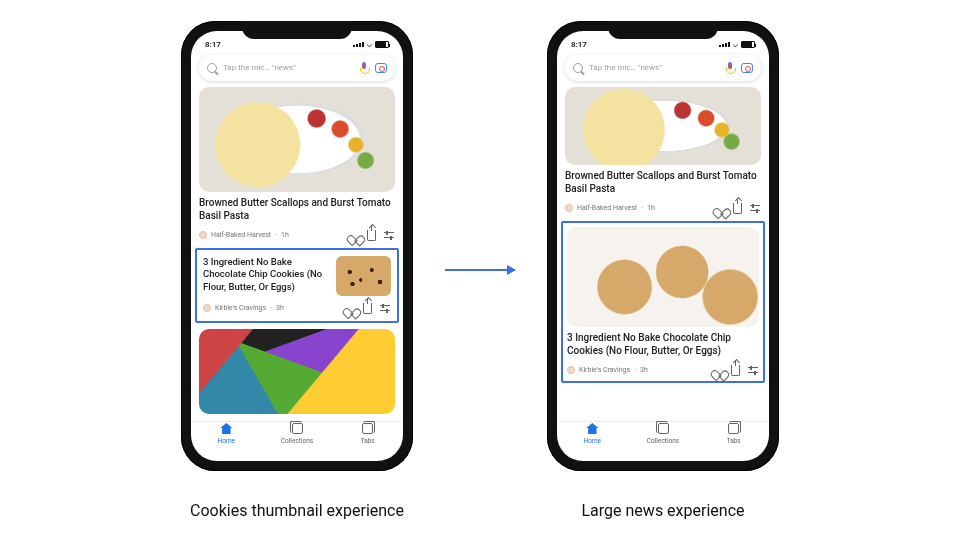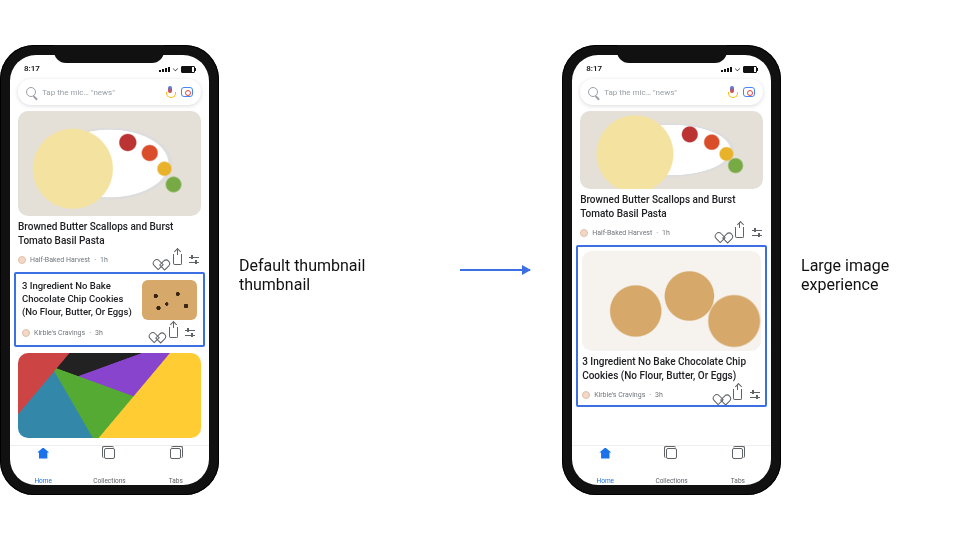--- a/index.html
+++ b/index.html
@@ -6,21 +6,21 @@
   body {
     width: 960px; height: 540px;
     font-family: -apple-system, BlinkMacSystemFont, "Segoe UI", Roboto, Arial, sans-serif;
     background: #fff;
     display: flex;
     align-items: center;
     justify-content: center;
     gap: 32px;
     position: relative;
   }
-  .col { display:flex; flex-direction:row; align-items:center; gap:20px; }
+  .col { display:flex; flex-direction:column; align-items:center; gap:20px; }
   .caption { font-size: 16px; color:#111; margin-top:10px; }
 
   
   .phone {
     width: 232px; height: 450px;
     background: #111;
     border-radius: 34px;
     padding: 10px;
     position: relative;
     box-shadow: 0 0 0 1px #000 inset;
@@ -156,21 +156,21 @@
       radial-gradient(circle at 80% 65%, #3a2412 0 4%, transparent 5%),
       radial-gradient(circle at 30% 70%, #3a2412 0 4%, transparent 5%),
       #d6a96b;
   }
 
   .tabbar {
     height: 40px;
     border-top:1px solid #eee;
     display:flex;
   }
-  .tab { flex:1; display:flex; flex-direction:column; align-items:center; justify-content:space-between; gap:1px; font-size:6.5px; color:#5f6368; }
+  .tab { flex:1; display:flex; flex-direction:column; align-items:center; justify-content:flex-start; gap:1px; font-size:6.5px; color:#5f6368; }
   .tab.active { color:#1a73e8; }
   .tab .ico { width:14px; height:14px; display:flex; align-items:center; justify-content:center; }
   .home-ico { width:12px; height:11px; background:currentColor; clip-path: polygon(50% 0,100% 45%,85% 45%,85% 100%,15% 100%,15% 45%,0 45%); }
   .coll-ico { width:11px; height:11px; border:1.3px solid currentColor; border-radius:2px; position:relative; }
   .coll-ico::after { content:''; position:absolute; top:-3px; left:-3px; width:11px; height:11px; border:1.3px solid currentColor; border-radius:2px; border-right:none; border-bottom:none; }
   .tabs-ico { width:11px; height:11px; border:1.3px solid currentColor; border-radius:2px; position:relative; }
   .tabs-ico::after { content:''; position:absolute; top:-3px; right:-3px; width:11px; height:11px; border:1.3px solid currentColor; border-radius:2px; border-left:none; border-bottom:none; }
 
   .arrow {
     width:70px; height:2px; background:#3b6fe3; position:relative; align-self:center;
@@ -283,21 +283,21 @@
       </div>
       <div class="tab">
         <span class="ico">
               <span class="tabs-ico"></span>
             </span>
         <span>Tabs</span>
       </div>
     </div>
   </div>
 </div>
-<div class="caption">Default thumbnail thumbnail</div>
+<div class="caption">Cookies thumbnail experience</div>
 </div>
 
 <div class="arrow-wrap">
   <div class="arrow"></div>
 </div>
 
 <div class="col">
 <div class="phone">
   <div class="notch"></div>
   <div class="screen">
@@ -388,14 +388,14 @@
       </div>
       <div class="tab">
         <span class="ico">
               <span class="tabs-ico"></span>
             </span>
         <span>Tabs</span>
       </div>
     </div>
   </div>
 </div>
-<div class="caption">Large image experience</div>
+<div class="caption">Large news experience</div>
 </div>
 
 </body></html>

